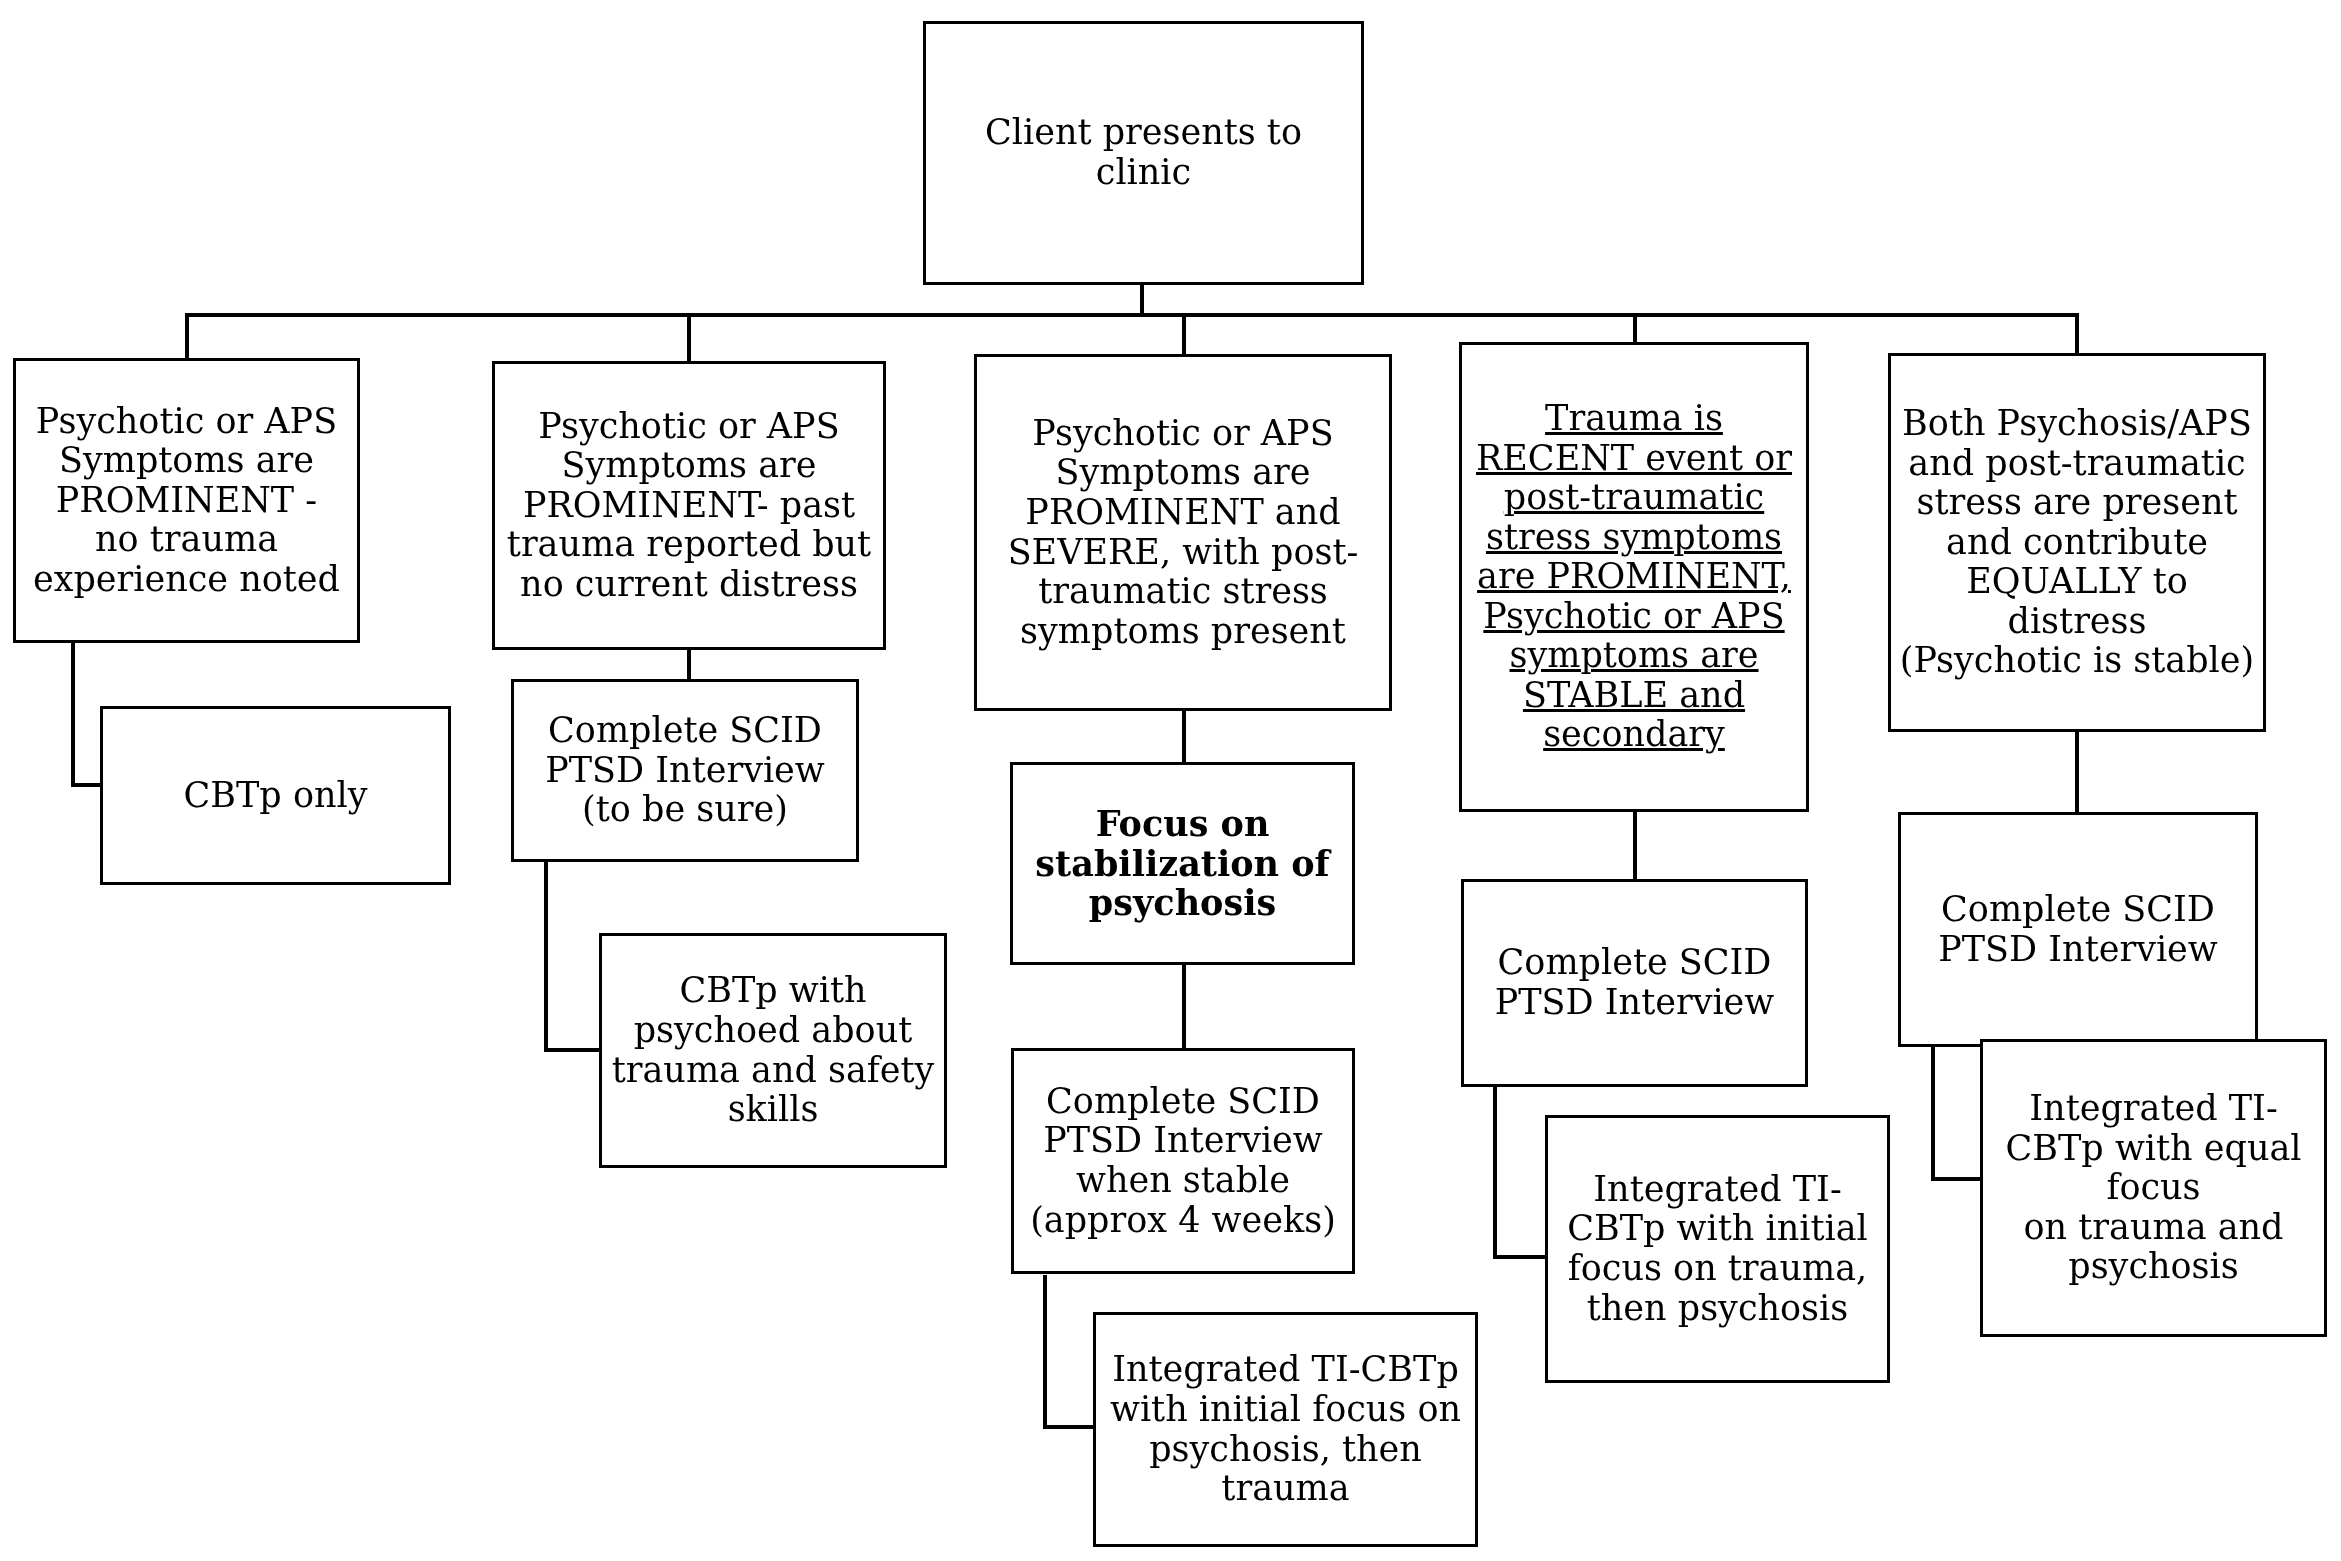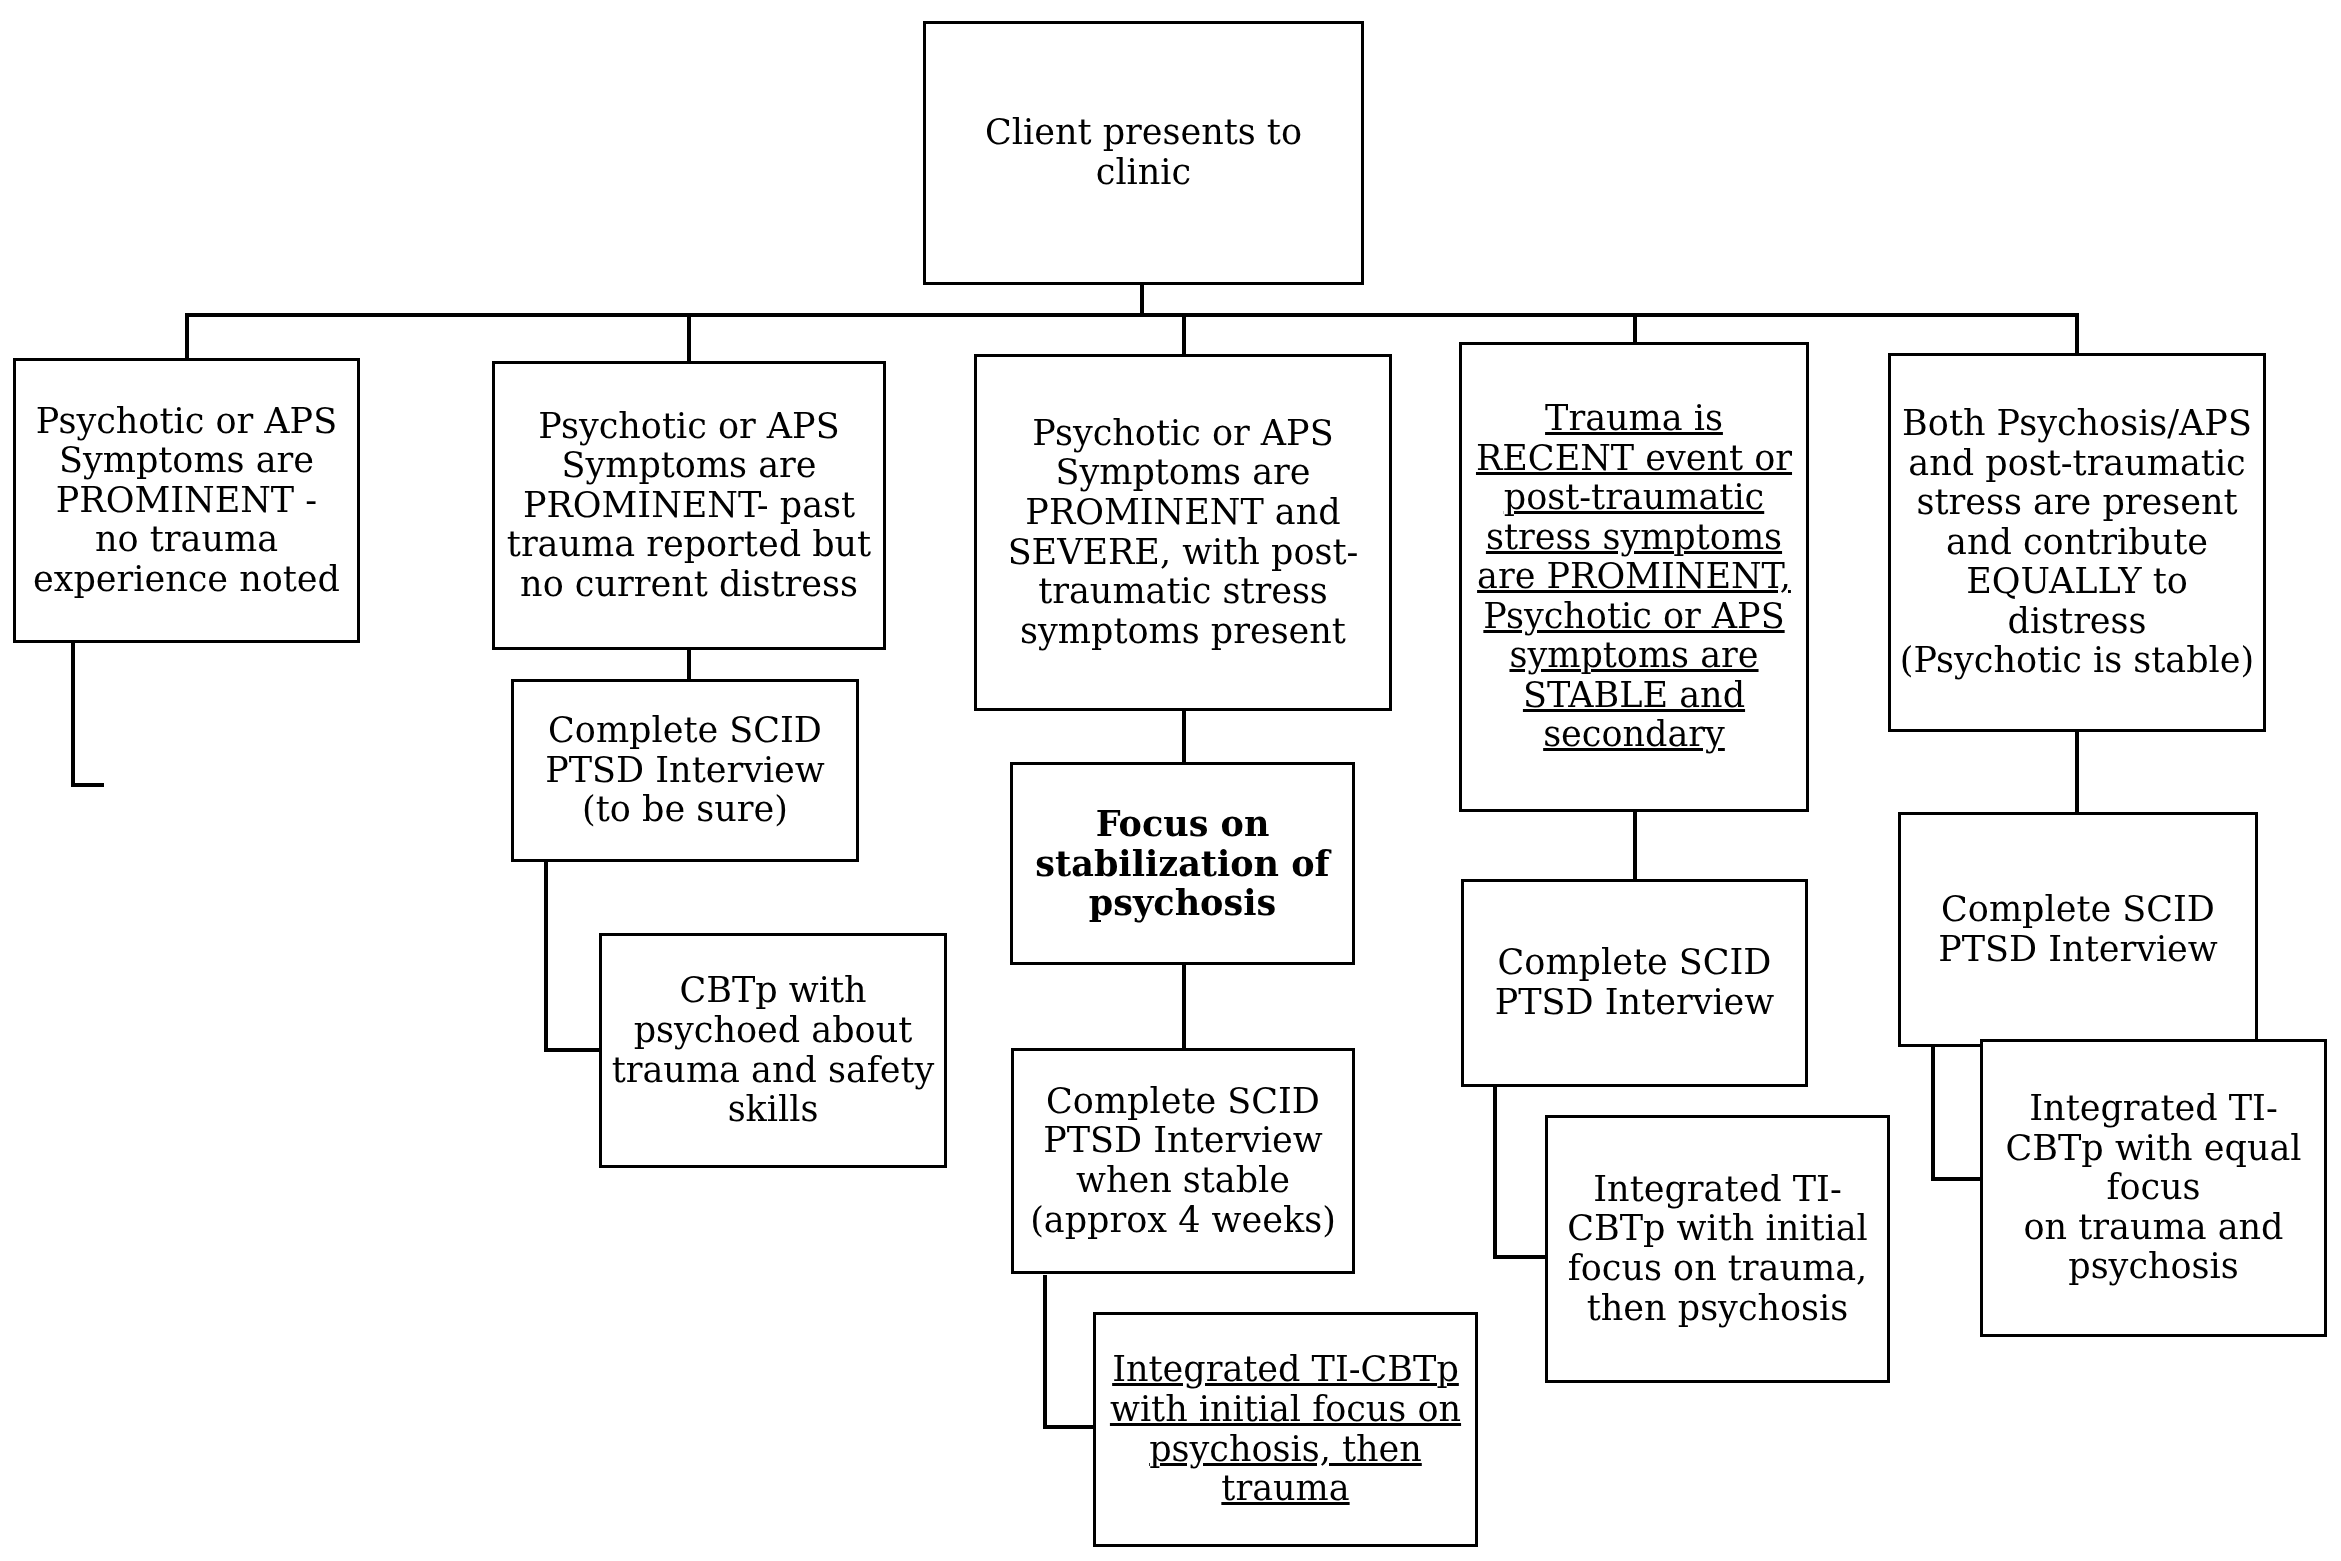--- a/index.html
+++ b/index.html
@@ -74,20 +74,21 @@
   <div class="hline" style="left:1931px; top:1177px; width:53px;"></div>
 
   <div class="node" style="left:923px; top:20.6px; width:441px; height:264px;">Client presents to
 clinic</div>
 
   <div class="node" style="left:13px; top:358px; width:347px; height:285px;">Psychotic or APS
 Symptoms are
 PROMINENT -
 no trauma
 experience noted</div>
+  <div class="node" style="left:100px; top:706px; width:351px; height:179px;">CBTp only</div>
 
   <div class="node" style="left:492px; top:361px; width:394px; height:289px;">Psychotic or APS
 Symptoms are
 PROMINENT- past
 trauma reported but
 no current distress</div>
   <div class="node" style="left:511px; top:679px; width:348px; height:183px;">Complete SCID
 PTSD Interview
 (to be sure)</div>
   <div class="node" style="left:599px; top:933px; width:348px; height:235px;">CBTp with
@@ -101,21 +102,21 @@
 SEVERE, with post-
 traumatic stress
 symptoms present</div>
   <div class="node" style="left:1010px; top:762px; width:345px; height:203px;font-weight:bold;">Focus on
 stabilization of
 psychosis</div>
   <div class="node" style="left:1011px; top:1048px; width:344px; height:226px;">Complete SCID
 PTSD Interview
 when stable
 (approx 4 weeks)</div>
-  <div class="node" style="left:1093px; top:1312px; width:385px; height:235px;text-decoration:underline;">Integrated TI-CBTp
+  <div class="node" style="left:1093px; top:1312px; width:385px; height:235px;">Integrated TI-CBTp
 with initial focus on
 psychosis, then
 trauma</div>
 
   <div class="node" style="left:1459px; top:342px; width:350px; height:470px;text-decoration:underline;">Trauma is
 RECENT event or
 post-traumatic
 stress symptoms
 are PROMINENT,
 Psychotic or APS

